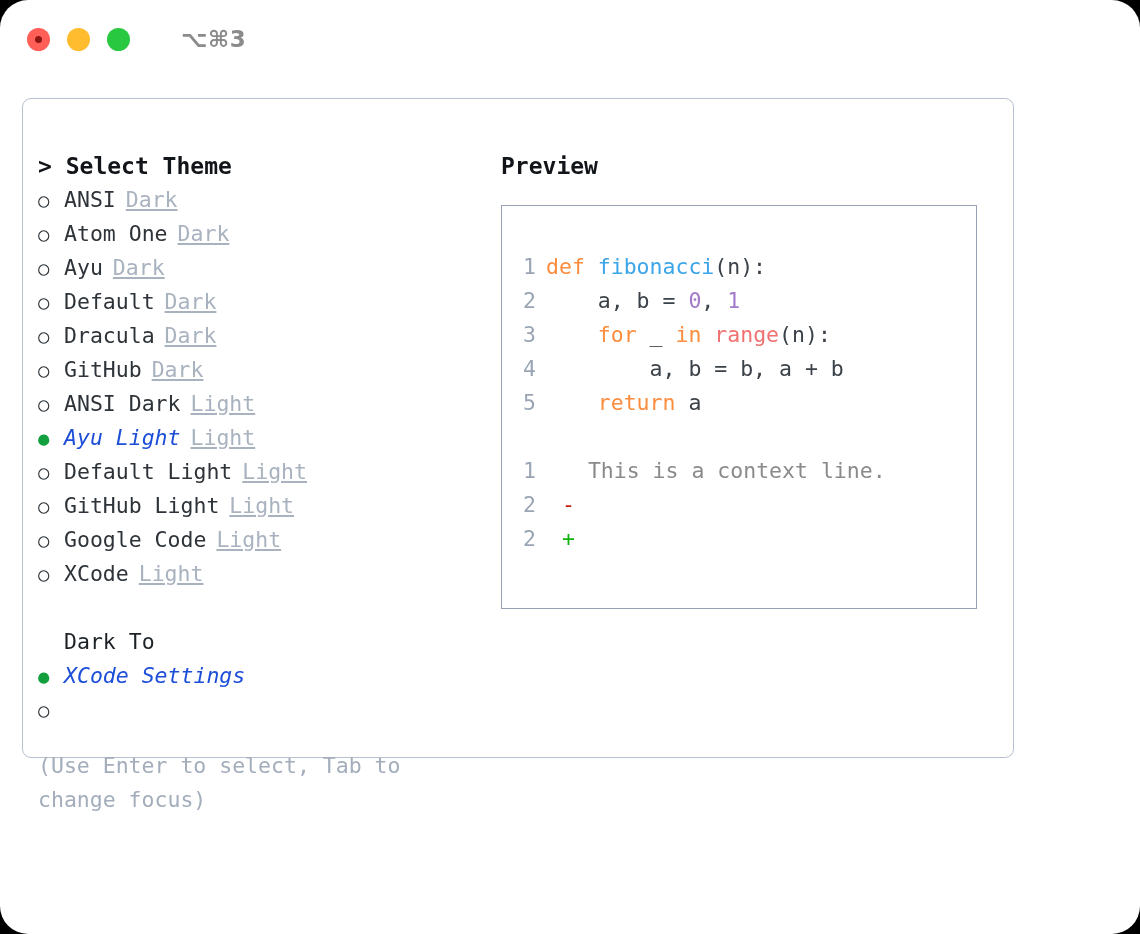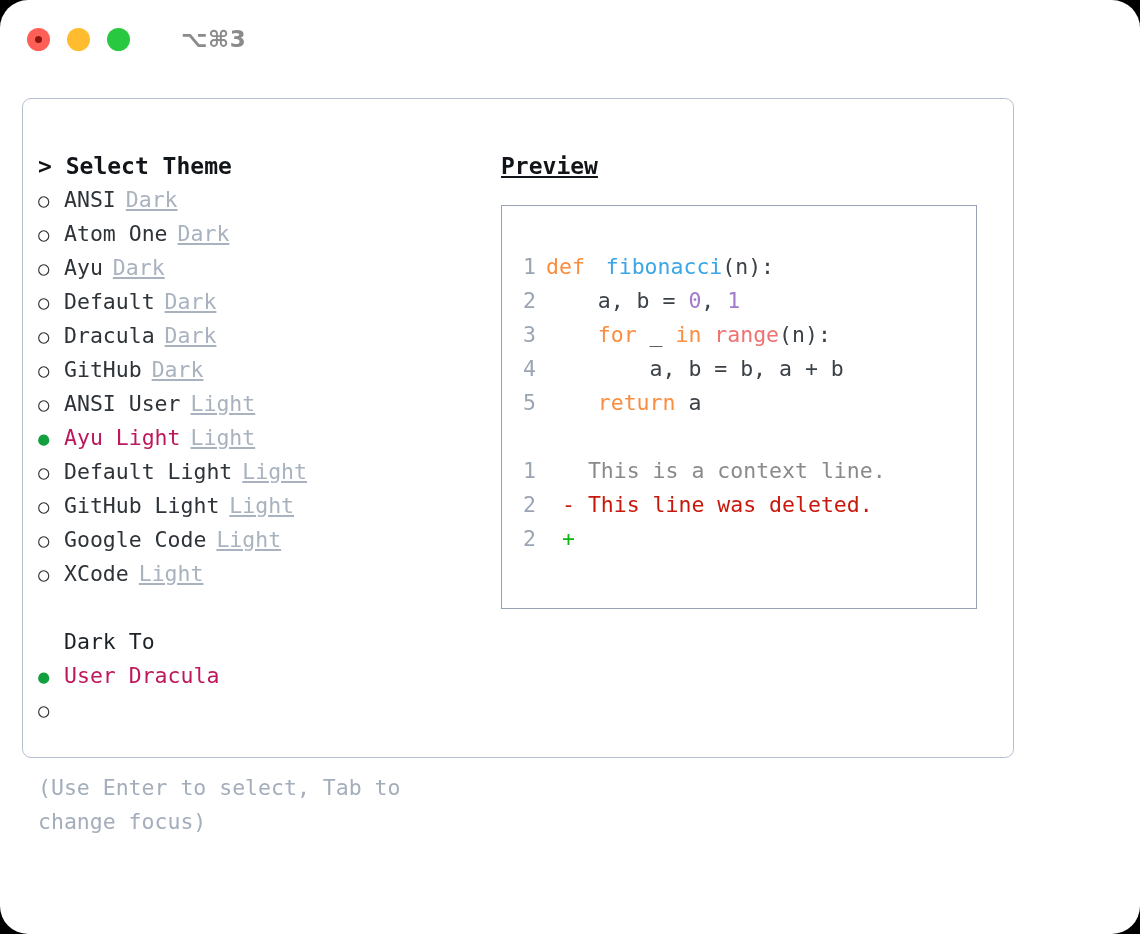--- a/index.html
+++ b/index.html
@@ -113,58 +113,57 @@
   }
   .bullet {
     width: 26px;
     flex: 0 0 26px;
     font-size: 19px;
     color: #2d3338;
     line-height: 34px;
   }
   .opt-row.selected .bullet { color: #12a03f; }
   .opt-label { color: #2d3338; text-align: right; }
-  .opt-row.selected .opt-label { color: #be185d; }
+  .opt-row.selected .opt-label { color: #1d4ed8; font-style: italic; }
   .opt-tag {
     color: #a9b2bf;
     margin-left: 10px;
     text-decoration: underline;
   }
 
   .section-gap { height: 34px; }
 
   .subhead {
     font-size: 21.5px;
     color: #1c2126;
     line-height: 34px;
     padding-left: 26px;
     white-space: pre;
   }
 
   .hint {
-    margin-top: 44px;
+    margin-top: 22px;
     font-size: 21.5px;
     color: #a3adbb;
     line-height: 34px;
     width: 400px;
   }
 
   
   .right-pane {
     position: absolute;
     left: 478px;
     top: 50px;
     width: 500px;
   }
   .preview-title {
     font-size: 23px;
     font-weight: 700;
     color: #111418;
     line-height: 34px;
-    text-decoration: underline;
   }
   .preview-box {
     margin-top: 22px;
     width: 476px;
     height: 404px;
     border: 1.5px solid #97a3b3;
     box-sizing: border-box;
     background: #ffffff;
     padding: 44px 0 0 0;
   }
@@ -179,21 +178,21 @@
     flex: 0 0 44px;
     text-align: right;
     color: #9aa5b4;
     padding-right: 10px;
     box-sizing: border-box;
   }
   .code-body { color: #3b4148; }
   .blank-line { height: 34px; }
 
   .tok-kw   { color: #fa8d3e; text-align: center; }
-  .tok-fn   { color: #3aa5e8; margin-left: 8px; }
+  .tok-fn   { color: #3aa5e8; }
   .tok-num  { color: #a37acc; }
   .tok-bi   { color: #f07171; text-align: right; }
   .tok-pl   { color: #3b4148; }
   .tok-ctx  { color: #8a8a8a; }
   .tok-del  { color: #c9180b; }
   .tok-add  { color: #0fb50f; }
 </style>
 </head>
 <body>
 
@@ -214,54 +213,54 @@
       <div class="left-pane">
         <div class="pane-title">&gt; Select Theme</div>
 
         <div id="theme-options">
             <div class="opt-row"><span class="bullet">○</span><span class="opt-label">ANSI</span><span class="opt-tag">Dark</span></div>
             <div class="opt-row"><span class="bullet">○</span><span class="opt-label">Atom One</span><span class="opt-tag">Dark</span></div>
             <div class="opt-row"><span class="bullet">○</span><span class="opt-label">Ayu</span><span class="opt-tag">Dark</span></div>
             <div class="opt-row"><span class="bullet">○</span><span class="opt-label">Default</span><span class="opt-tag">Dark</span></div>
             <div class="opt-row"><span class="bullet">○</span><span class="opt-label">Dracula</span><span class="opt-tag">Dark</span></div>
             <div class="opt-row"><span class="bullet">○</span><span class="opt-label">GitHub</span><span class="opt-tag">Dark</span></div>
-            <div class="opt-row"><span class="bullet">○</span><span class="opt-label">ANSI User</span><span class="opt-tag">Light</span></div>
+            <div class="opt-row"><span class="bullet">○</span><span class="opt-label">ANSI Dark</span><span class="opt-tag">Light</span></div>
             <div class="opt-row selected"><span class="bullet">●</span><span class="opt-label">Ayu Light</span><span class="opt-tag">Light</span></div>
             <div class="opt-row"><span class="bullet">○</span><span class="opt-label">Default Light</span><span class="opt-tag">Light</span></div>
             <div class="opt-row"><span class="bullet">○</span><span class="opt-label">GitHub Light</span><span class="opt-tag">Light</span></div>
             <div class="opt-row"><span class="bullet">○</span><span class="opt-label">Google Code</span><span class="opt-tag">Light</span></div>
             <div class="opt-row"><span class="bullet">○</span><span class="opt-label">XCode</span><span class="opt-tag">Light</span></div>
           </div>
 
         <div class="section-gap"></div>
 
         <div class="subhead">Dark To</div>
 
         <div id="apply-options">
-            <div class="opt-row selected"><span class="bullet">●</span><span class="opt-label">User Dracula</span></div>
+            <div class="opt-row selected"><span class="bullet">●</span><span class="opt-label">XCode Settings</span></div>
             <div class="opt-row"><span class="bullet">○</span></div>
           </div>
 
         <div class="hint">(Use Enter to select, Tab to change focus)</div>
       </div>
 
       <div class="right-pane">
         <div class="preview-title">Preview</div>
         <div class="preview-box">
           <div id="code-block">
               <div class="code-line"><span class="gutter">1</span><span class="code-body"><span class="tok-kw">def </span><span class="tok-fn">fibonacci</span><span class="tok-pl">(n):</span></span></div>
               <div class="code-line"><span class="gutter">2</span><span class="code-body"><span class="tok-pl">    a, b = </span><span class="tok-num">0</span><span class="tok-pl">, </span><span class="tok-num">1</span></span></div>
               <div class="code-line"><span class="gutter">3</span><span class="code-body"><span class="tok-pl">    </span><span class="tok-kw">for</span><span class="tok-pl"> _ </span><span class="tok-kw">in</span><span class="tok-pl"> </span><span class="tok-bi">range</span><span class="tok-pl">(n):</span></span></div>
               <div class="code-line"><span class="gutter">4</span><span class="code-body"><span class="tok-pl">        a, b = b, a + b</span></span></div>
               <div class="code-line"><span class="gutter">5</span><span class="code-body"><span class="tok-pl">    </span><span class="tok-kw">return</span><span class="tok-pl"> a</span></span></div>
             </div>
           <div class="blank-line"></div>
           <div id="diff-block">
               <div class="code-line"><span class="gutter">1</span><span class="tok-ctx" style="padding-left: 16px;"> </span><span class="tok-ctx"> This is a context line.</span></div>
-              <div class="code-line"><span class="gutter">2</span><span class="tok-del" style="padding-left: 16px;">-</span><span class="tok-del"> This line was deleted.</span></div>
+              <div class="code-line"><span class="gutter">2</span><span class="tok-del" style="padding-left: 16px;">-</span></div>
               <div class="code-line"><span class="gutter">2</span><span class="tok-add" style="padding-left: 16px;">+</span></div>
             </div>
         </div>
       </div>
 
     </div>
   </div>
 </div>
 
 </body></html>

